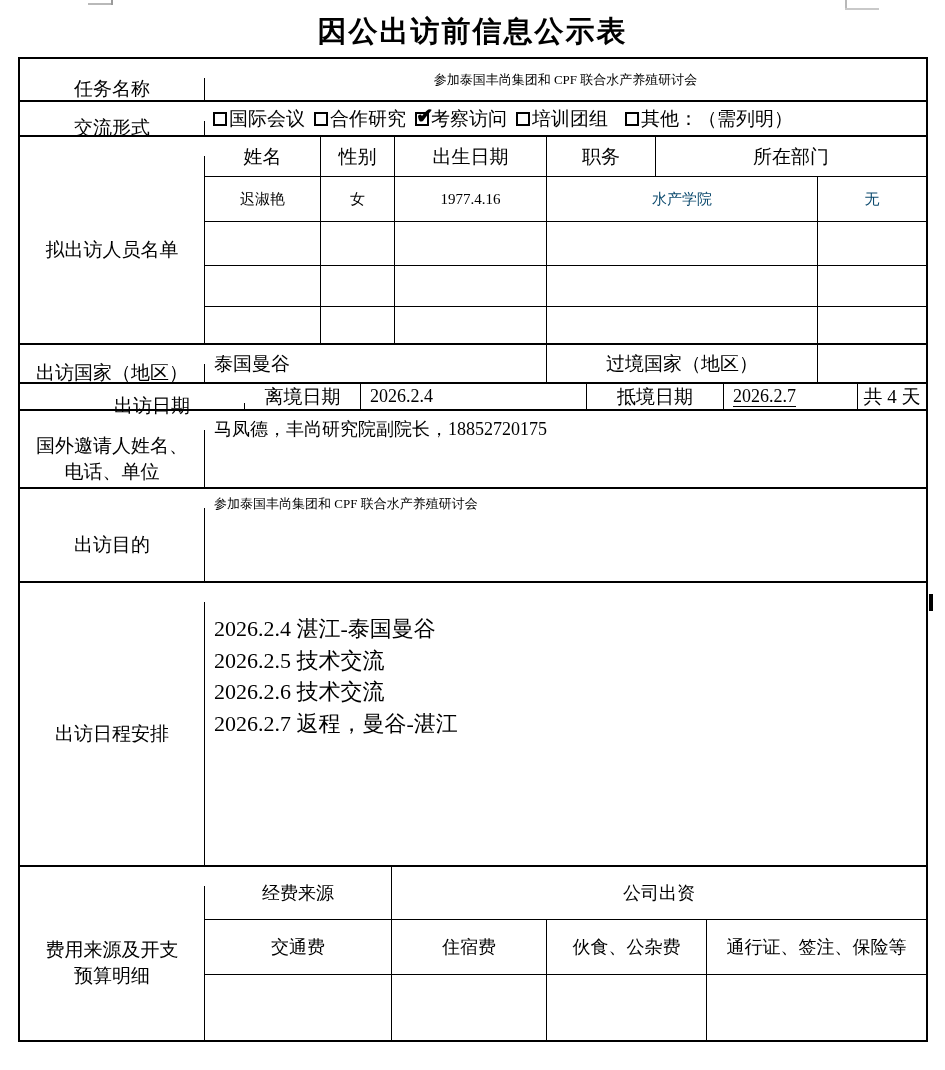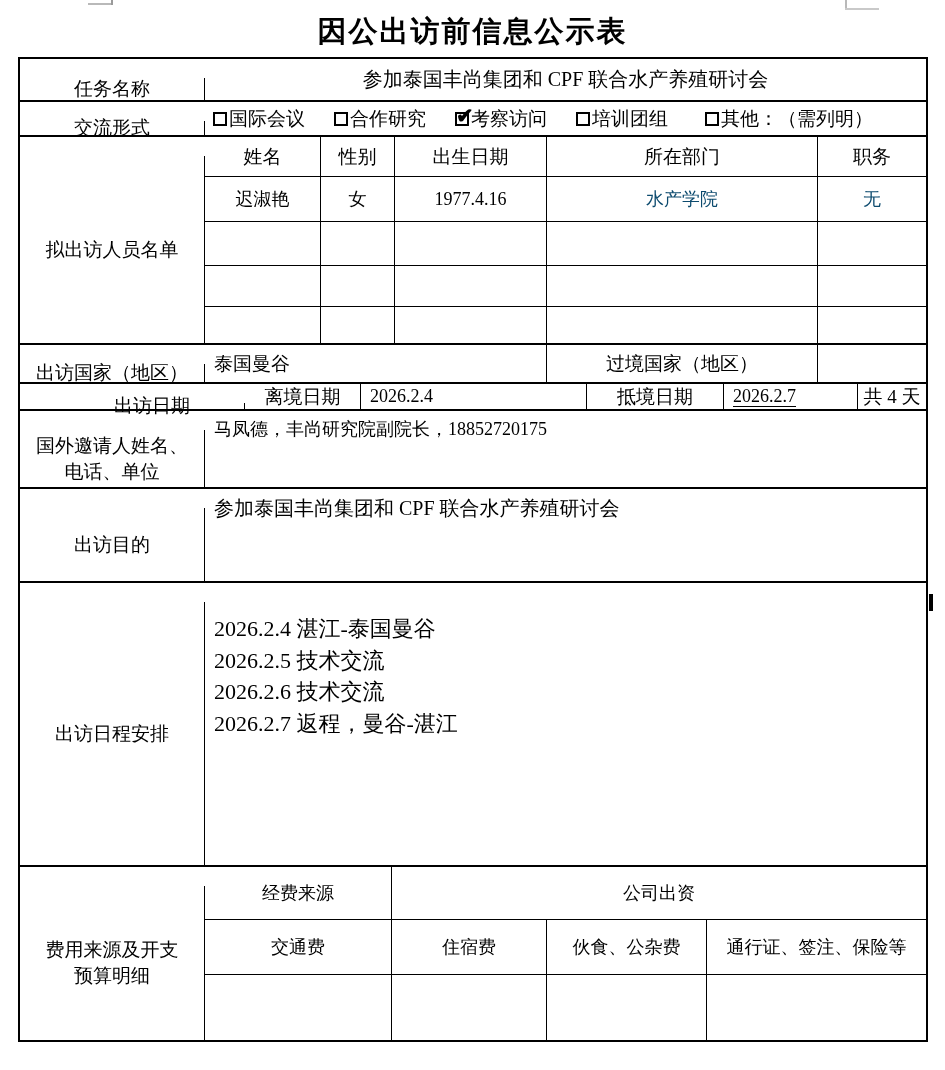--- a/index.html
+++ b/index.html
@@ -36,27 +36,27 @@
   .labelcol{
     width:185px;flex:0 0 185px;border-right:1.5px solid #000;
     display:flex;align-items:center;justify-content:center;text-align:center;
     font-size:19px;box-sizing:border-box;flex-direction:column;line-height:26px;margin-top:19px;
   }
   .rightcol{flex:1;display:flex;flex-direction:column;box-sizing:border-box;}
   .subrow{display:flex;box-sizing:border-box;}
   .left-al{justify-content:flex-start;padding-left:9px;text-align:left;}
   .top-al{align-items:flex-start;padding-top:6px;}
   .muted{color:#0c4a6e;}
-  .small-txt{font-size:20px;}
-  .val17{font-size:18px;}
+  .small-txt{font-size:13px;}
+  .val17{font-size:15px;}
   .val18{font-size:18px;}
   .underline{text-decoration:underline;text-underline-offset:4px;}
 
   
-  .opts{display:flex;align-items:center;width:100%;padding-left:8px;box-sizing:border-box;gap:20px;}
+  .opts{display:flex;align-items:center;width:100%;padding-left:8px;box-sizing:border-box;}
   .opt{display:inline-flex;align-items:center;margin-right:9px;font-size:19px;white-space:nowrap;}
   .opt.last{margin-left:8px;}
   .cbx{
     width:14px;height:14px;border:2px solid #000;display:inline-block;
     position:relative;margin-right:2px;flex:0 0 auto;box-sizing:border-box;
   }
   .cbx.checked::after{
     content:"✔";position:absolute;left:-1px;top:-10px;
     font-size:21px;font-weight:bold;color:#000;
   }
@@ -111,22 +111,22 @@
     </div>
   </div>
 
   <div class="sec bt2" style="height:208px;">
     <div class="labelcol">拟出访人员名单</div>
     <div class="rightcol">
       <div class="subrow" style="height:39px;">
         <div class="cell" style="width:115px;">姓名</div>
         <div class="cell bl" style="width:74px;font-family:Liberation Mono, monospace;">性别</div>
         <div class="cell bl" style="width:152px;">出生日期</div>
+        <div class="cell bl" style="flex:1;">职务</div>
         <div class="cell bl" style="width:271px;">所在部门</div>
-        <div class="cell bl" style="flex:1;">职务</div>
       </div>
       <div class="subrow bt1" style="height:45px;">
         <div class="cell val17" style="width:115px;">迟淑艳</div>
         <div class="cell bl val17" style="width:74px;">女</div>
         <div class="cell bl val17" style="width:152px;">1977.4.16</div>
         <div class="cell bl val17 muted" style="width:271px;">水产学院</div>
         <div class="cell bl val17 muted" style="flex:1;">无</div>
       </div>
       <div class="subrow bt1" style="height:44px;">
         <div class="cell" style="width:115px;"></div>

